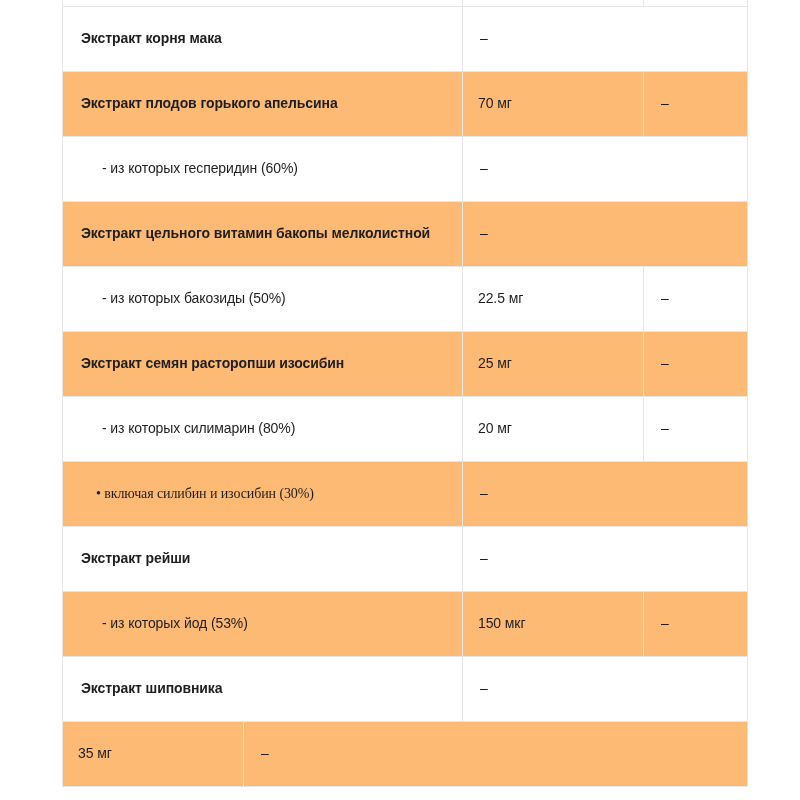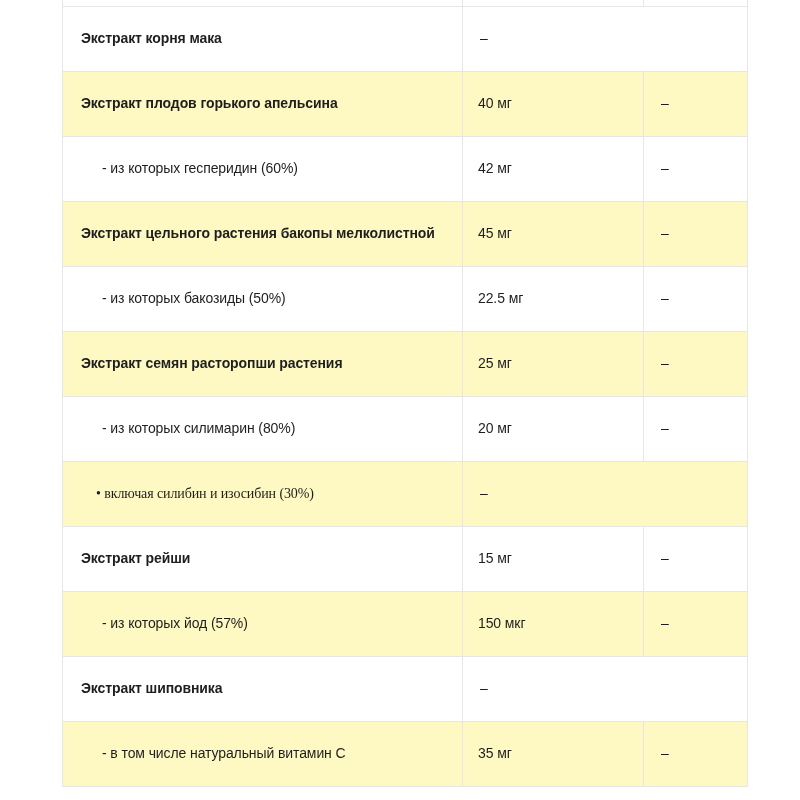--- a/index.html
+++ b/index.html
@@ -18,21 +18,21 @@
     border-left: 1px solid #e6e6e6;
     border-right: 1px solid #e6e6e6;
     background: #ffffff;
   }
   .row {
     display: flex;
     height: 65px;
     background: #ffffff;
     border-bottom: 1px solid #e6e6e6;
   }
-  .row.alt { background: #fef9c3; justify-content: space-between; }
+  .row.alt { background: #fdba74; justify-content: space-between; }
   .row.partial { height: 7px; }
 
   .cell {
     display: flex;
     align-items: center;
     font-size: 14px;
     line-height: 1.25;
     color: #1e1e1e;
     letter-spacing: -0.1px;
   }
@@ -69,65 +69,61 @@
       <div class="cell c-amount"></div>
       <div class="cell c-dv"></div>
     </div>
 
   <div class="row">
         <div class="cell c-name main">Экстракт корня мака</div>
         <div class="cell c-dv">–</div>
       </div>
       <div class="row alt">
         <div class="cell c-name main">Экстракт плодов горького апельсина</div>
-        <div class="cell c-amount">40 мг</div>
+        <div class="cell c-amount">70 мг</div>
         <div class="cell c-dv">–</div>
       </div>
       <div class="row">
         <div class="cell c-name dash">- из которых гесперидин (60%)</div>
-        <div class="cell c-amount">42 мг</div>
         <div class="cell c-dv">–</div>
       </div>
       <div class="row alt">
-        <div class="cell c-name main">Экстракт цельного растения бакопы мелколистной</div>
-        <div class="cell c-amount">45 мг</div>
+        <div class="cell c-name main">Экстракт цельного витамин бакопы мелколистной</div>
         <div class="cell c-dv">–</div>
       </div>
       <div class="row">
         <div class="cell c-name dash">- из которых бакозиды (50%)</div>
         <div class="cell c-amount">22.5 мг</div>
         <div class="cell c-dv">–</div>
       </div>
       <div class="row alt">
-        <div class="cell c-name main">Экстракт семян расторопши растения</div>
+        <div class="cell c-name main">Экстракт семян расторопши изосибин</div>
         <div class="cell c-amount">25 мг</div>
         <div class="cell c-dv">–</div>
       </div>
       <div class="row">
         <div class="cell c-name dash">- из которых силимарин (80%)</div>
         <div class="cell c-amount">20 мг</div>
         <div class="cell c-dv">–</div>
       </div>
       <div class="row alt">
         <div class="cell c-name bullet">• включая силибин и изосибин (30%)</div>
         <div class="cell c-dv">–</div>
       </div>
       <div class="row">
         <div class="cell c-name main">Экстракт рейши</div>
-        <div class="cell c-amount">15 мг</div>
         <div class="cell c-dv">–</div>
       </div>
       <div class="row alt">
-        <div class="cell c-name dash">- из которых йод (57%)</div>
+        <div class="cell c-name dash">- из которых йод (53%)</div>
         <div class="cell c-amount">150 мкг</div>
         <div class="cell c-dv">–</div>
       </div>
       <div class="row">
         <div class="cell c-name main">Экстракт шиповника</div>
         <div class="cell c-dv">–</div>
       </div>
       <div class="row alt">
-        <div class="cell c-name dash">- в том числе натуральный витамин C</div>
         <div class="cell c-amount">35 мг</div>
         <div class="cell c-dv">–</div>
       </div>
     </div>
 </div>
 
 </body></html>

